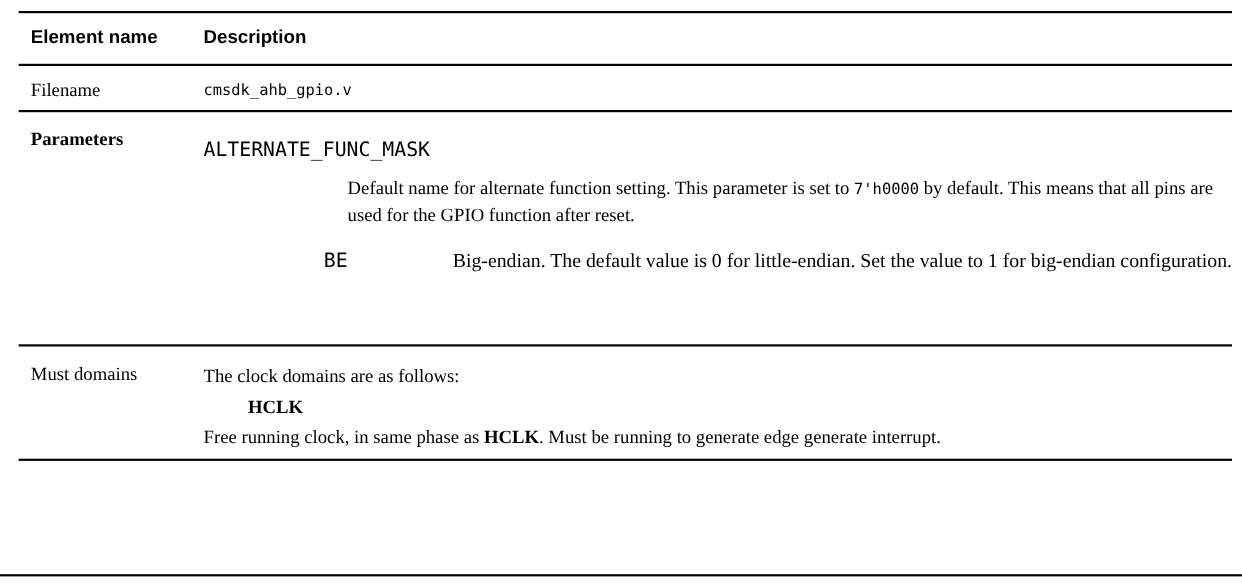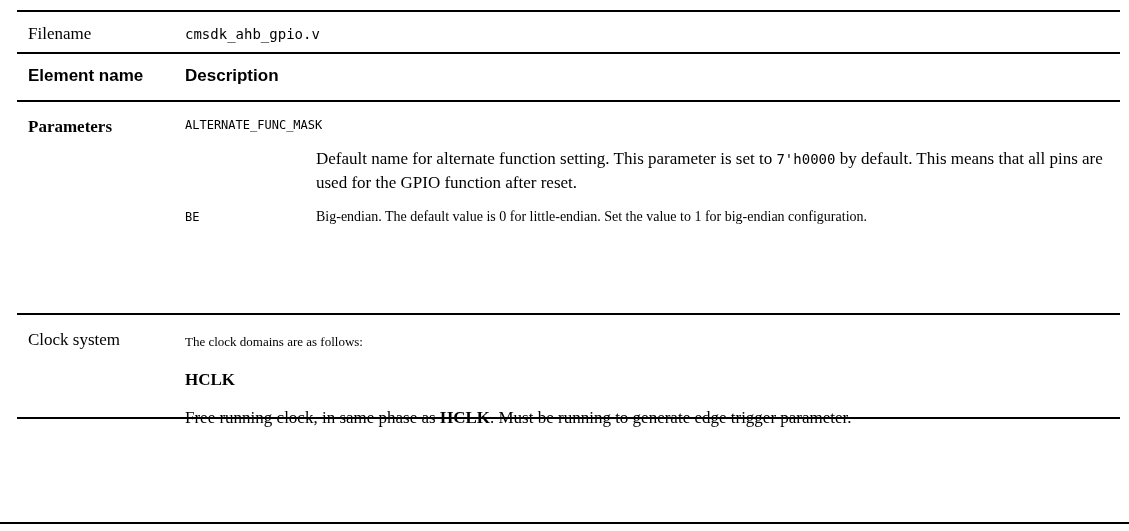--- a/index.html
+++ b/index.html
@@ -49,49 +49,52 @@
   .row-clocks { height: 104px; }
   .row-clocks .col1 { padding-top: 15px; font-size: 17px; }
   .row-clocks .col2 { padding-top: 15px; }
 
   .mono {
     font-family: "DejaVu Sans Mono", monospace;
     font-size: 14px;
   }
   .param-name {
     font-family: "DejaVu Sans Mono", monospace;
-    font-size: 12px;
+    font-size: 18px;
     line-height: 16px;
+    margin-top: 12px;
   }
   .param-desc {
     margin: 14px 0 11px 131px;
     width: 790px;
     font-size: 17px;
     line-height: 23px;
   }
   .inline-entry {
     display: grid;
     grid-template-columns: 131px auto;
     align-items: baseline;
     margin-top: 9px;
+    text-align: right;
   }
   .inline-entry .inline-desc {
-    font-size: 14px;
+    font-size: 18px;
     line-height: 23px;
     white-space: nowrap;
   }
   .clock-intro {
-    font-size: 13px;
+    font-size: 17px;
     line-height: 23px;
   }
   .clock-line {
     display: grid;
     grid-template-columns: 131px auto;
     align-items: baseline;
-    margin-top: 15px;
+    margin-top: 5px;
+    text-align: center;
   }
   .clock-name {
     font-size: 17px;
     font-weight: bold;
     line-height: 23px;
   }
   .clock-desc {
     font-size: 17px;
     line-height: 23px;
     white-space: nowrap;
@@ -104,58 +107,58 @@
     width: 1129px;
     height: 2px;
     background: #000;
   }
 </style>
 </head>
 <body>
 
 <div class="doc-table">
 
+  <div class="trow row-header">
+    <div class="col1 hcell">Element name</div>
+    <div class="col2 hcell">Description</div>
+  </div>
+
   <div class="trow row-filename">
     <div class="col1">Filename</div>
     <div class="col2"><span class="mono">cmsdk_ahb_gpio.v</span></div>
-  </div>
-
-  <div class="trow row-header">
-    <div class="col1 hcell">Element name</div>
-    <div class="col2 hcell">Description</div>
   </div>
 
   <div class="trow row-parameters">
     <div class="col1">Parameters</div>
     <div class="col2">
 
       <div class="param-name">ALTERNATE_FUNC_MASK</div>
 
       <div class="param-desc"><span>Default name for alternate function setting. This parameter is set to </span><span class="mono">7'h0000</span><span> by default. This means that all pins are used for the GPIO function after reset.</span></div>
 
       <div class="inline-entry">
         <span class="param-name">BE</span>
         <span class="inline-desc">Big-endian. The default value is 0 for little-endian. Set the value to 1 for big-endian configuration.</span>
       </div>
 
     </div>
   </div>
 
   <div class="trow row-clocks">
-    <div class="col1">Clock system</div>
+    <div class="col1">Must domains</div>
     <div class="col2">
 
       <div class="clock-intro">The clock domains are as follows:</div>
 
       <div class="clock-line">
         <span class="clock-name">HCLK</span>
       </div>
 
       <div class="clock-line">
-        <span class="clock-desc"><span>Free running clock, in same phase as </span><span class="bold-serif">HCLK</span><span>. Must be running to generate edge trigger parameter.</span></span>
+        <span class="clock-desc"><span>Free running clock, in same phase as </span><span class="bold-serif">HCLK</span><span>. Must be running to generate edge generate interrupt.</span></span>
       </div>
 
     </div>
   </div>
 
 </div>
 
 <div class="page-bottom-rule"></div>
 
 </body></html>

